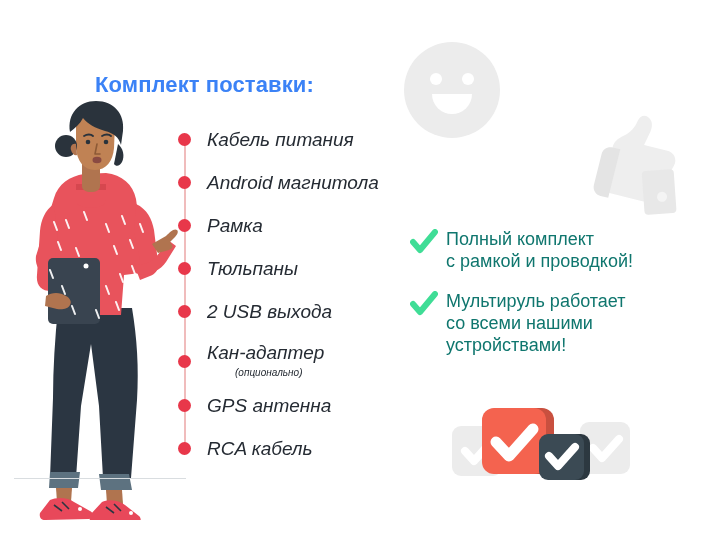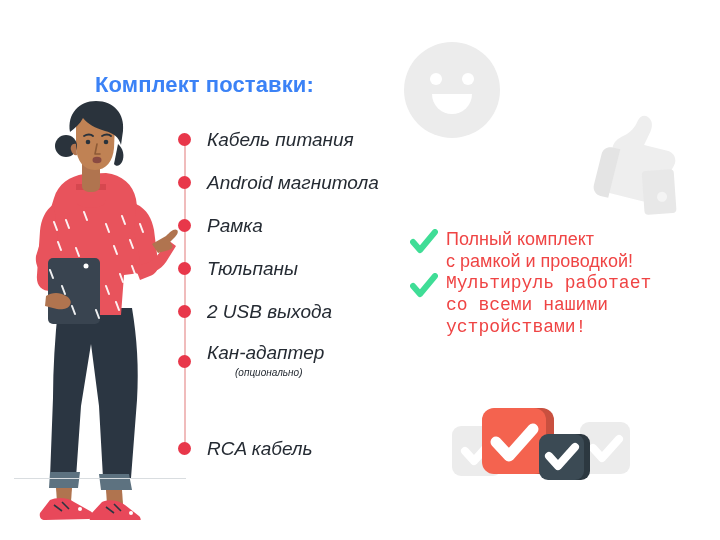--- a/index.html
+++ b/index.html
@@ -73,25 +73,25 @@
   }
   .item-sub {
     font-size:10px; color:#252b33;
     line-height:17px; margin-left:28px;
     white-space:nowrap;
   }
 
   
   #benefits { position:absolute; left:410px; top:228px; width:290px; }
   .benefit { position:relative; display:flex; align-items:flex-start; }
-  .benefit + .benefit { margin-top:0;font-family:Liberation Mono, monospace; }
+  .benefit + .benefit { margin-top:18px; }
   .check-icon { flex:0 0 auto; width:28px; height:26px; margin-top:1px; }
   .benefit-lines { margin-left:8px; }
   .benefit-line {
-    font-size:18px; color:#ef4444;
+    font-size:18px; color:#0f766e;
     line-height:22px; white-space:nowrap;
   }
 
   
   #avito-watermark {
     position:absolute; right:14px; bottom:10px;
     width:92px; height:28px; opacity:.55;
   }
 </style>
 </head>
@@ -228,20 +228,26 @@
     </div>
 
     <div class="list-item" style="top:213px">
       <span class="bullet" style="margin-top:14px"></span>
       <span class="item-text">
         <span class="item-label">Кан-адаптер</span>
         <span class="item-sub">(опционально)</span>
       </span>
     </div>
 
+    <div class="list-item" style="top:266px">
+      <span class="bullet"></span>
+      <span class="item-text">
+        <span class="item-label">GPS антенна</span>
+      </span>
+    </div>
 
     <div class="list-item" style="top:309px">
       <span class="bullet"></span>
       <span class="item-text">
         <span class="item-label">RCA кабель</span>
       </span>
     </div>
   </div>
 
   <div id="benefits">

